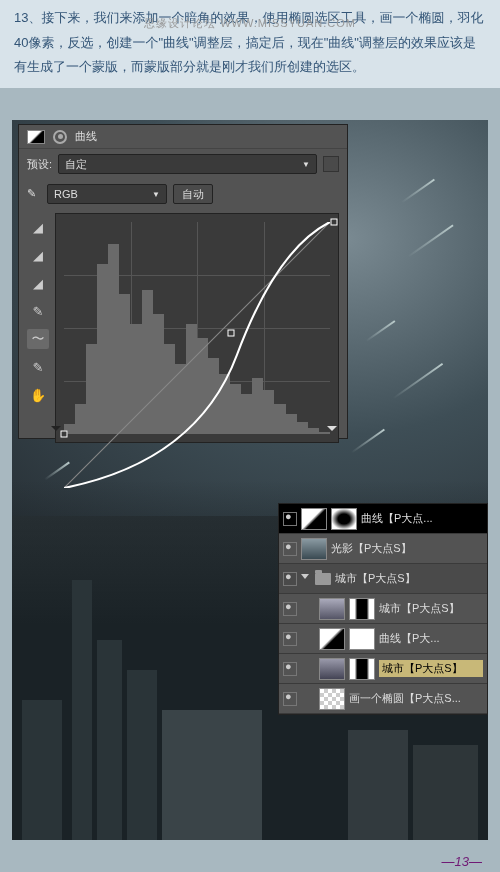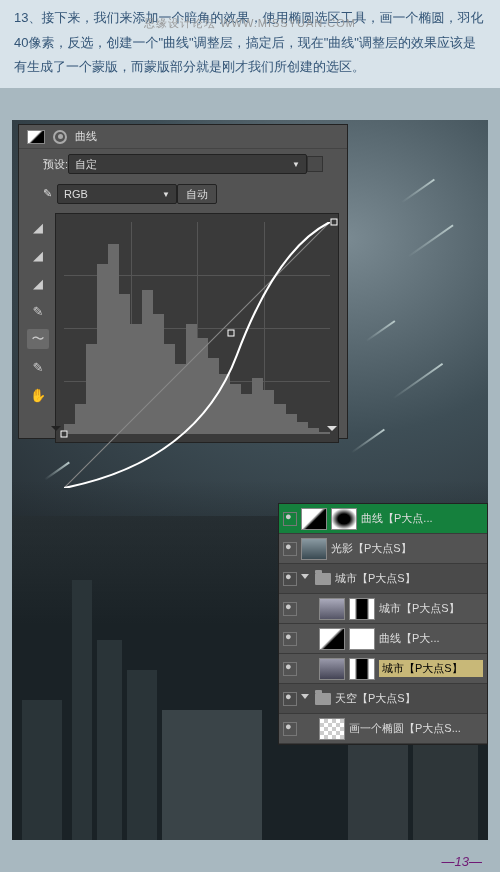--- a/index.html
+++ b/index.html
@@ -10,41 +10,41 @@
 .artwork{position:absolute;top:120px;left:12px;width:476px;height:720px;background:linear-gradient(180deg,#29343a 0%,#3a4a52 25%,#566b76 45%,#2a3236 55%,#2c3438 70%,#1e2428 100%)}
 .sky{position:absolute;top:0;left:0;right:0;height:55%;background:radial-gradient(ellipse at 70% 30%,#7a8a92 0%,#3e4e56 50%,#293238 100%)}
 .meteor{position:absolute;width:40px;height:2px;background:linear-gradient(90deg,transparent,#bcc);transform:rotate(-35deg)}
 .city{position:absolute;bottom:0;left:0;right:0;height:50%;background:linear-gradient(180deg,transparent,#1a2226 40%)}
 .tower{position:absolute;bottom:0;background:#2a3438}
 .curves-panel{position:absolute;top:124px;left:18px;width:330px;height:315px;background:#535353;border:1px solid #222;font-size:11px;color:#ddd}
 .cp-header{height:24px;background:#535353;display:flex;align-items:center;padding:0 8px;gap:8px;border-bottom:1px solid #444}
 .cp-icon{width:18px;height:14px;background:linear-gradient(135deg,#fff 45%,#000 55%);border:1px solid #888}
 .cp-eye{width:14px;height:14px;border-radius:50%;border:2px solid #aaa;position:relative}
 .cp-eye::after{content:"";position:absolute;width:5px;height:5px;background:#aaa;border-radius:50%;top:2.5px;left:2.5px}
-.cp-row{display:flex;align-items:center;padding:5px 24px;}
+.cp-row{display:flex;align-items:center;padding:5px 8px;gap:6px}
 .cp-label{font-size:11px}
 .cp-select{flex:1;height:20px;background:#3a3a3a;border:1px solid #222;border-radius:2px;display:flex;align-items:center;justify-content:space-between;padding:0 6px;font-size:11px;color:#ddd}
 .cp-chev{font-size:8px}
 .cp-btn{height:20px;padding:0 8px;background:#4a4a4a;border:1px solid #222;border-radius:2px;font-size:11px;color:#ddd;display:flex;align-items:center}
 .cp-body{display:flex;padding:4px 8px 8px;gap:6px}
 .cp-tools{display:flex;flex-direction:column;gap:8px;padding-top:4px}
 .cp-tool{width:22px;height:20px;display:flex;align-items:center;justify-content:center;color:#ccc;font-size:13px;border-radius:2px}
 .cp-tool.sel{background:#6a6a6a}
 .cp-graph{flex:1;height:230px;background:#3a3a3a;border:1px solid #222;position:relative}
 .cp-grid{position:absolute;inset:8px}
 .gl{position:absolute;background:#555}
 .cp-hist{position:absolute;bottom:8px;left:8px;right:8px;height:200px;display:flex;align-items:flex-end}
 .hb{flex:1;background:#6a6a6a}
 .cp-curve{position:absolute;inset:8px;pointer-events:none}
 .cp-pt{position:absolute;width:7px;height:7px;border:1px solid #fff;background:#3a3a3a;transform:translate(-50%,50%)}
 .cp-tri{position:absolute;width:0;height:0;border:5px solid transparent}
 
 .layers-panel{position:absolute;top:503px;right:12px;width:210px;background:#535353;border:1px solid #222;font-size:11px;color:#ddd}
 .layer-row{display:flex;align-items:center;min-height:30px;border-bottom:1px solid #3a3a3a;padding:3px 4px;gap:4px}
-.layer-row.sel{background:#15803d}
+.layer-row.sel{background:#000000}
 .layer-row.group{background:#4a4a4a}
 .vis{width:14px;height:14px;border:1px solid #777;position:relative;flex-shrink:0}
 .vis.on::after{content:"●";position:absolute;top:-3px;left:1px;font-size:11px;color:#ccc}
 .thumb{width:26px;height:22px;border:1px solid #888;flex-shrink:0;background:#888}
 .folder-ic{width:16px;height:12px;background:#999;border-radius:1px;position:relative;flex-shrink:0}
 .folder-ic::before{content:"";position:absolute;top:-3px;left:0;width:7px;height:3px;background:#999;border-radius:1px 1px 0 0}
 .tri-exp{width:0;height:0;border:4px solid transparent;border-top:5px solid #ccc;margin-right:2px;flex-shrink:0}
 .lname{font-size:11px;overflow:hidden;white-space:nowrap;text-overflow:ellipsis;flex:1}
 .indent{width:14px;flex-shrink:0}
 .pagenum{position:absolute;bottom:3px;right:18px;font-size:13px;color:#701a75;font-style:italic}
@@ -187,26 +187,20 @@
         <div class="thumb" style="background:#fff"></div>
         <span class="lname">曲线【P大...</span>
       </div>
       <div class="layer-row">
         <div class="vis on"></div>
         <div class="indent"></div>
         <div class="thumb" style="background:linear-gradient(180deg,#99a,#445)"></div>
         <div class="thumb" style="background:linear-gradient(90deg,#fff 20%,#000 30%,#000 70%,#fff 80%)"></div>
         <span class="lname" style="background:#c8b878;color:#000;padding:1px 3px">城市【P大点S】</span>
       </div>
-      <div class="layer-row group">
-        <div class="vis on"></div>
-        <div class="tri-exp"></div>
-        <div class="folder-ic"></div>
-        <span class="lname">天空【P大点S】</span>
-      </div>
       <div class="layer-row">
         <div class="vis on"></div>
         <div class="indent"></div>
         <div class="thumb" style="background:repeating-conic-gradient(#ccc 0 25%,#fff 0 50%) 0 0/8px 8px"></div>
         <span class="lname">画一个椭圆【P大点S...</span>
       </div>
     </div>
 
   <div class="pagenum">—13—</div>
 </div>

